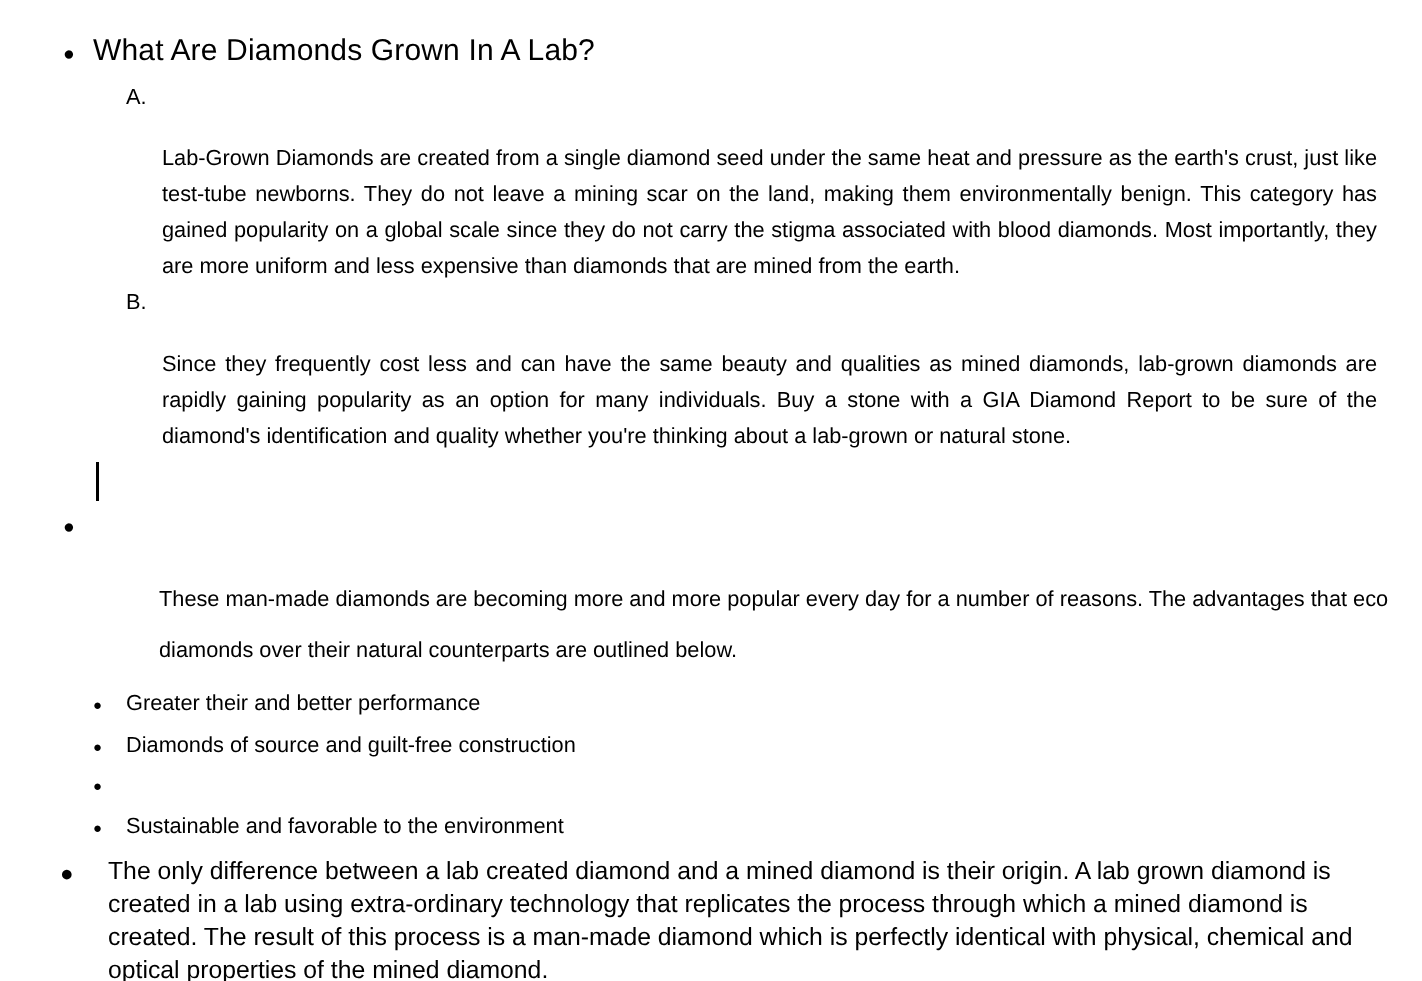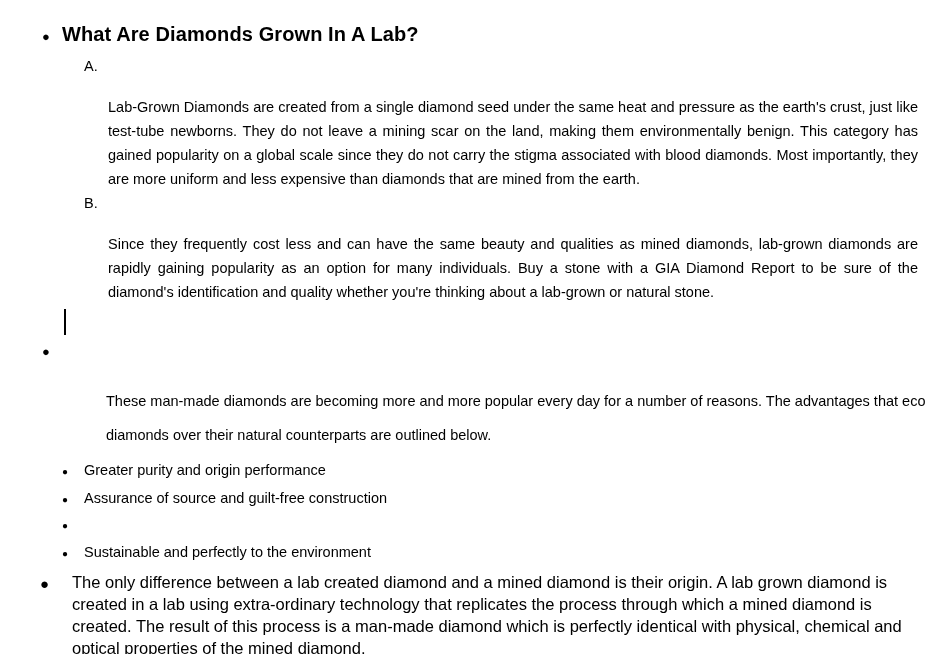--- a/index.html
+++ b/index.html
@@ -26,21 +26,21 @@
     line-height: 26px;
   }
   .h-bullet {
     width: 20px;
     flex: 0 0 20px;
     font-size: 13px;
     color: #000000;
   }
   .h-text {
     font-size: 20px;
-    font-weight: bold;
+    font-weight: normal;
     letter-spacing: 0.1px;
   }
 
   
   .lettered { margin-top: 4px; }
   .l-item {
     display: flex;
     margin-left: 84px;
     font-size: 14.5px;
     line-height: 24px;
@@ -145,32 +145,32 @@
 
   <div class="h-item second">
     <span class="h-bullet">●</span>
   </div>
 
   <p class="intro">These man-made diamonds are becoming more and more popular every day for a number of reasons. The advantages that eco diamonds over their natural counterparts are outlined below.</p>
 
   <div class="adv-list">
     <div class="adv-item">
       <span class="adv-bullet">●</span>
-      <span>Greater purity and origin performance</span>
+      <span>Greater their and better performance</span>
     </div>
     <div class="adv-item">
       <span class="adv-bullet">●</span>
-      <span>Assurance of source and guilt-free construction</span>
+      <span>Diamonds of source and guilt-free construction</span>
     </div>
     <div class="adv-item">
       <span class="adv-bullet">●</span>
     </div>
     <div class="adv-item">
       <span class="adv-bullet">●</span>
-      <span>Sustainable and perfectly to the environment</span>
+      <span>Sustainable and favorable to the environment</span>
     </div>
   </div>
 
   <div class="note-item">
     <span class="note-bullet">●</span>
     <p class="note-text">The only difference between a lab created diamond and a mined diamond is their origin. A lab grown diamond is created in a lab using extra-ordinary technology that replicates the process through which a mined diamond is created. The result of this process is a man-made diamond which is perfectly identical with physical, chemical and optical properties of the mined diamond.</p>
   </div>
 
 </div>
 

